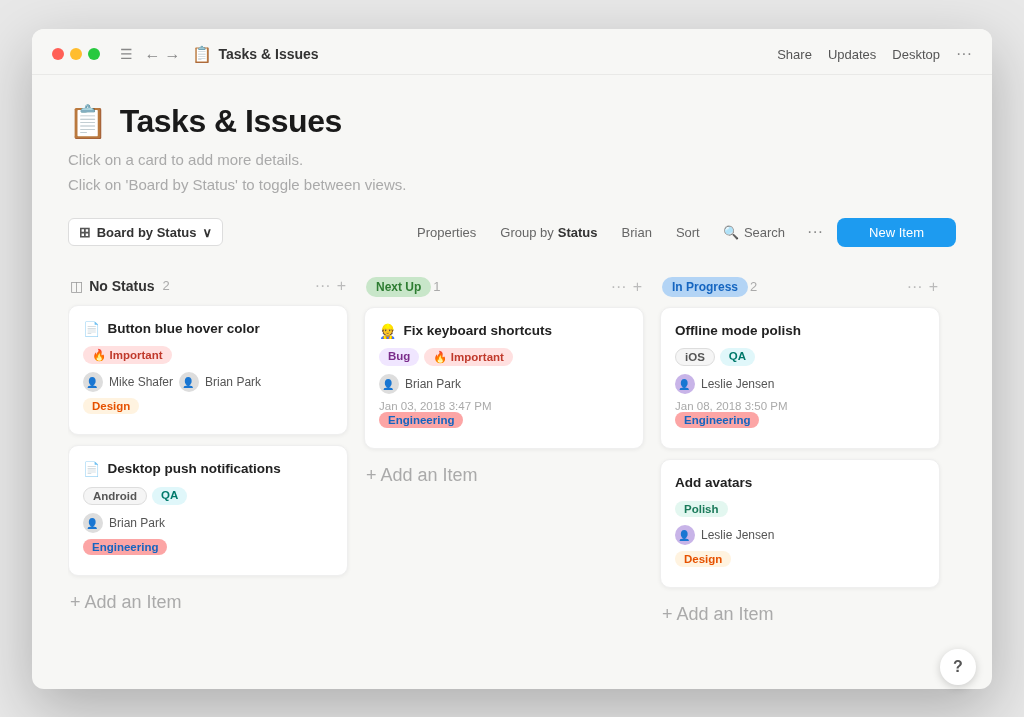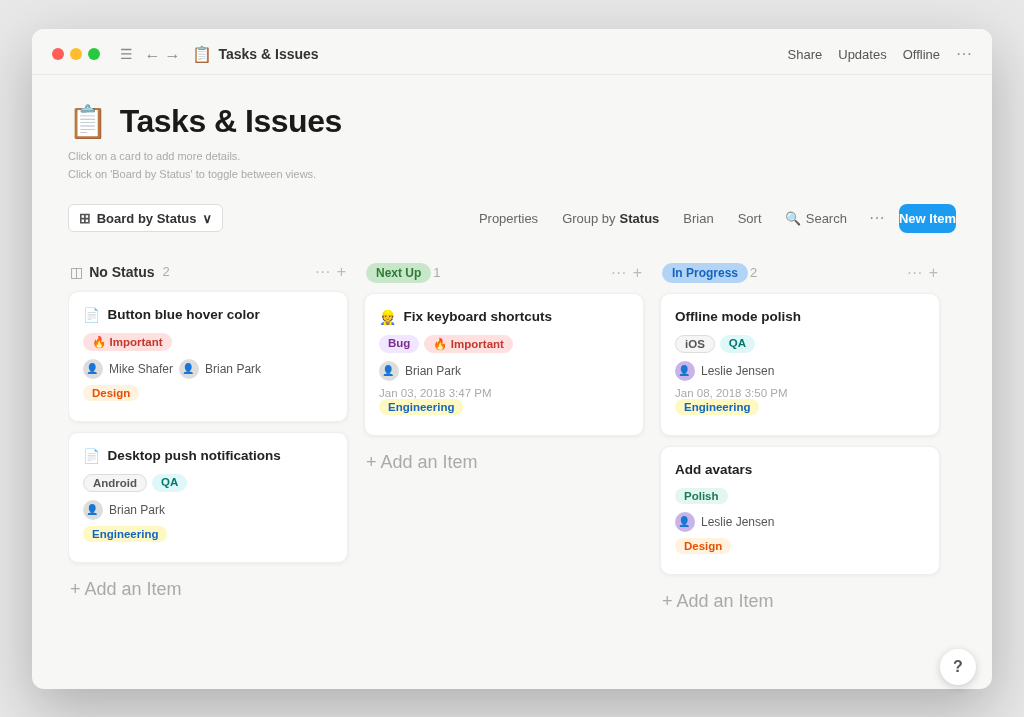--- a/index.html
+++ b/index.html
@@ -104,21 +104,21 @@
       font-size: 32px;
       color: #e03131;
     }
     .page-header-title {
       font-size: 32px;
       font-weight: 800;
       color: #1a1a1a;
       letter-spacing: -0.5px;
     }
     .page-subtitle {
-      font-size: 11px;
+      font-size: 15px;
       color: #aaa;
       margin-bottom: 20px;
       line-height: 1.7;
     }
     
     .toolbar {
       display: flex;
       align-items: center;
       gap: 8px;
       margin-bottom: 18px;
@@ -159,22 +159,22 @@
       color: #888;
       font-size: 16px;
       cursor: pointer;
       padding: 5px 6px;
       border-radius: 6px;
     }
     .new-item-btn {
       background: #1d9bf0;
       color: white;
       font-size: 13px;
-      font-weight: 700;
-      padding: 7px 0;
+      font-weight: 400;
+      padding: 7px 32px;
       border-radius: 8px;
       cursor: pointer;
       border: none;
     }
     
     .board {
       display: flex;
       gap: 16px;
       overflow-x: auto;
       padding-bottom: 10px;
@@ -252,21 +252,21 @@
       padding: 2px 9px;
       border-radius: 10px;
       font-size: 11.5px;
       font-weight: 600;
     }
     .tag-important { background: #ffe0e0; color: #c0392b; }
     .tag-bug { background: #f0e6ff; color: #7b2d8b; }
     .tag-android { background: #f5f5f5; color: #555; border: 1px solid #ddd; }
     .tag-qa { background: #e0f7fa; color: #00796b; }
     .tag-ios { background: #f5f5f5; color: #555; border: 1px solid #ddd; }
-    .tag-engineering { background: #fef9c3; color: #1565c0; text-align: right; }
+    .tag-engineering { background: #fca5a5; color: #1565c0; text-align: right; }
     .tag-design { background: #fff3e0; color: #e65100; }
     .tag-polish { background: #e3f7f0; color: #1b7a5a; }
     .card-avatars {
       display: flex;
       align-items: center;
       gap: 6px;
       margin-bottom: 6px;
     }
     .avatar {
       width: 20px;
@@ -342,21 +342,21 @@
         <span class="nav-arrow">→</span>
       </div>
       <div class="page-title-bar">
         <span class="page-icon-red">📋</span>
         <span>Tasks &amp; Issues</span>
       </div>
     </div>
     <div class="titlebar-right">
       <span class="titlebar-action">Share</span>
       <span class="titlebar-action">Updates</span>
-      <span class="titlebar-action">Offline</span>
+      <span class="titlebar-action">Desktop</span>
       <span class="titlebar-more">···</span>
     </div>
   </div>
 
   <div class="main">
 
     <div class="page-header">
       <span class="page-header-icon">📋</span>
       <h1 class="page-header-title">Tasks &amp; Issues</h1>
     </div>

